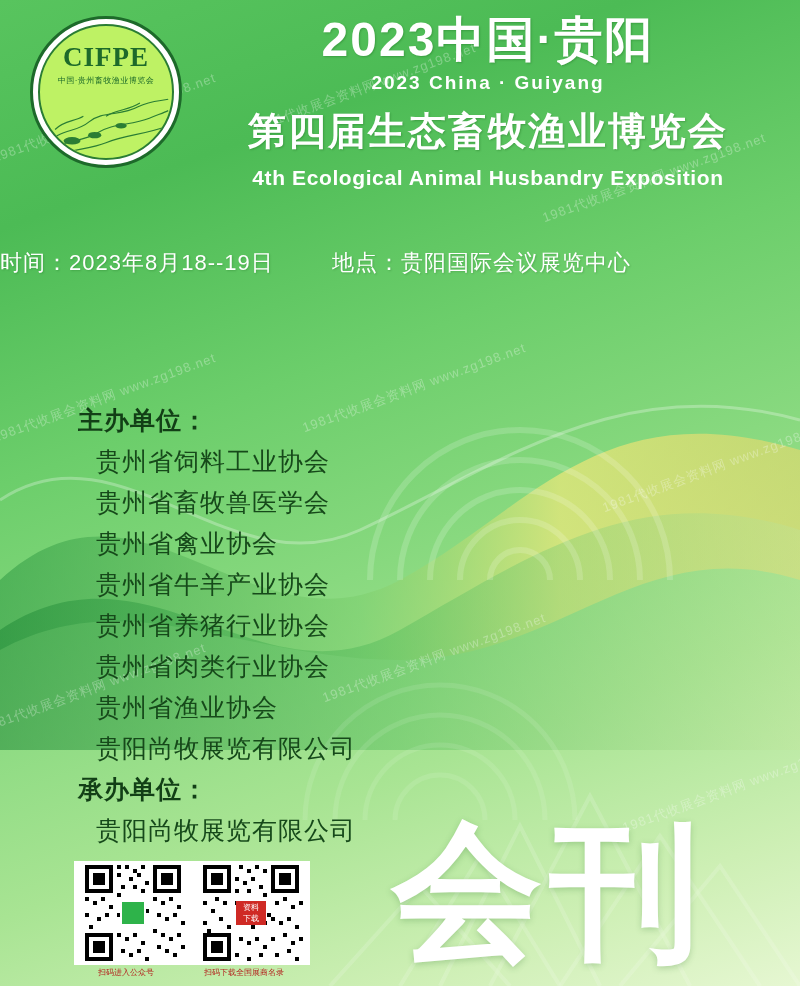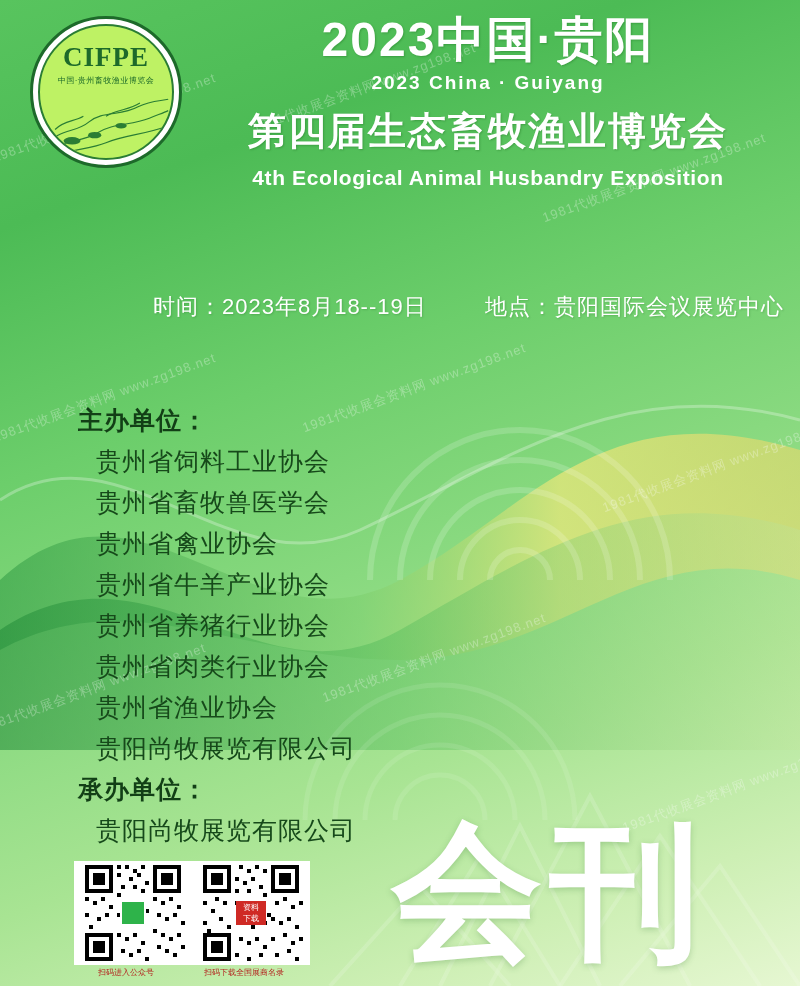--- a/index.html
+++ b/index.html
@@ -151,26 +151,25 @@
     font-weight: bold;
     letter-spacing: .6px;
     margin-top: 9px;
   }
   
   .info-line {
     position: absolute;
     left: 0;
     right: 16px;
     top: 248px;
-    text-align: right;
+    text-align: left;
     color: #ffffff;
     font-size: 22px;
     letter-spacing: 1px;
     text-shadow: 1px 1px 2px rgba(0,70,0,.2);
-    margin-top: 44px;
   }
   .info-line .gap {
     display: inline-block;
     width: 44px;
   }
   
   .orgs {
     position: absolute;
     left: 78px;
     top: 404px;

